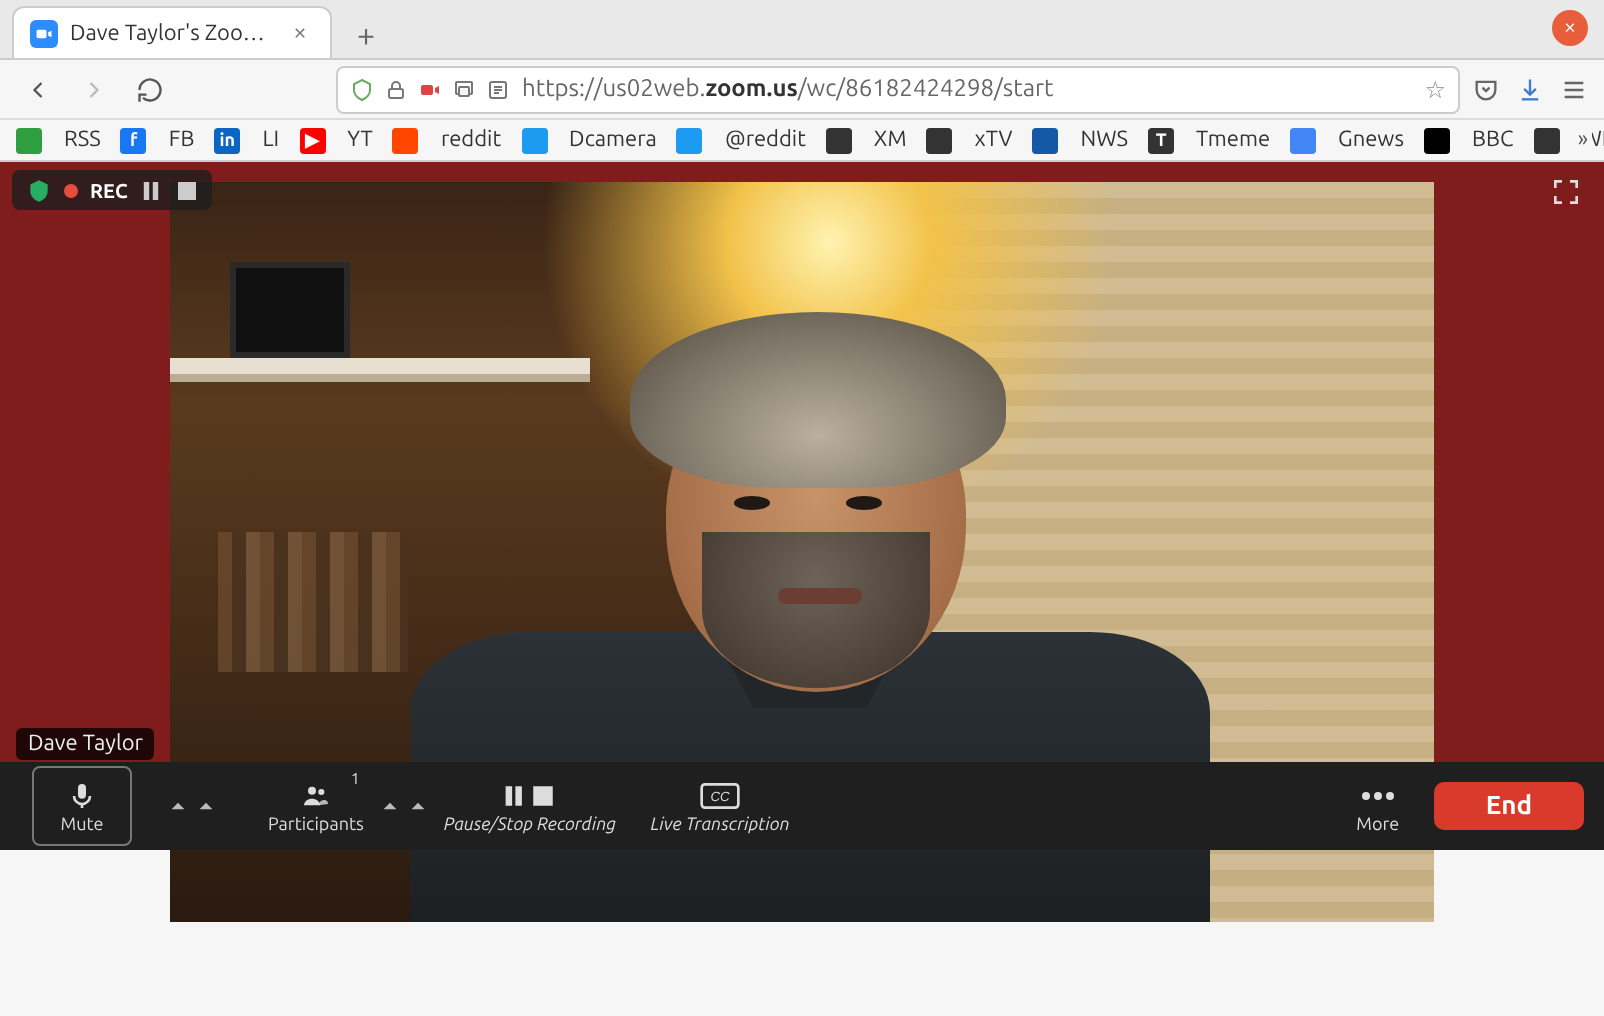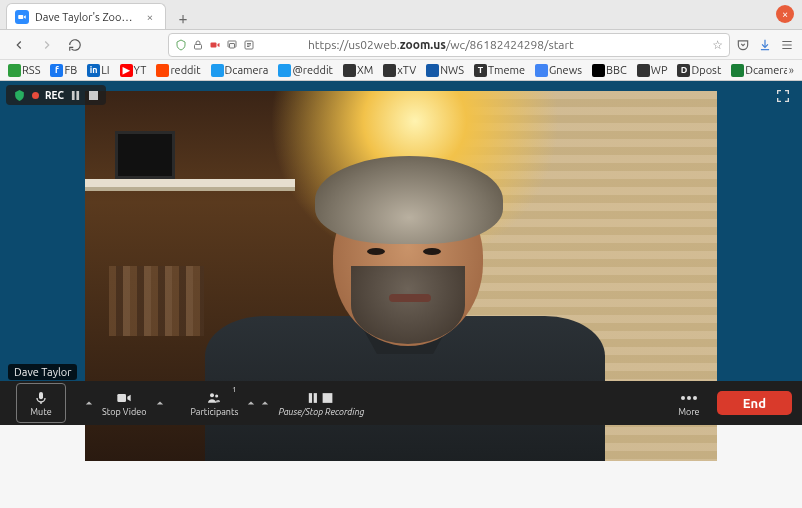--- a/index.html
+++ b/index.html
@@ -13,32 +13,32 @@
   .tab .title { white-space: nowrap; overflow: hidden; text-overflow: ellipsis; flex: 1; }
   .tab .close { width:14px; color:#777; font-size:12px; text-align:center; }
   .newtab { width: 22px; height: 22px; margin-left: 6px; color:#666; display:flex; align-items:center; justify-content:center; font-size:16px; border-radius:4px; }
   .win-close { position:absolute; right:8px; top:5px; width:18px; height:18px; border-radius:50%; background:#e85d3a; color:#fff; display:flex; align-items:center; justify-content:center; font-size:11px; }
 
   .navbar { height: 30px; background: #f6f6f6; display:flex; align-items:center; padding: 0 8px; gap: 6px; border-bottom: 1px solid #ddd; }
   .navbtn { width: 22px; height:22px; display:flex; align-items:center; justify-content:center; color:#555; border-radius:4px; }
   .navbtn.disabled { color:#bbb; }
   .urlbox { flex:1; height:24px; background:#fff; border:1px solid #ccc; border-radius:4px; display:flex; align-items:center; padding:0 6px; gap:6px; color:#555; font-size:12px; }
   .urlbox .badge { display:flex; gap:5px; align-items:center; }
-  .urlbox .url { flex:1; color:#666; white-space:nowrap; overflow:hidden;margin-left:47px; }
+  .urlbox .url { flex:1; color:#666; white-space:nowrap; overflow:hidden; }
   .urlbox .url b { color:#333; font-weight:600; }
   .urlbox .star { color:#888; }
   .rightbtns { display:flex; gap:8px; color:#555; }
 
   .bookbar { height: 21px; background:#f6f6f6; display:flex; align-items:center; padding:0 8px; gap:10px; border-bottom:1px solid #ccc; font-size:11px; color:#333; overflow:hidden; position:relative; }
-  .bm { display:flex; align-items:center; gap:1px; white-space:nowrap; }
+  .bm { display:flex; align-items:center; gap:11px; white-space:nowrap; }
   .bm-icon { width:13px; height:13px; border-radius:2px; display:flex; align-items:center; justify-content:center; font-size:9px; color:#fff; font-weight:bold; }
   .bookbar .more { position:absolute; right:6px; color:#555; background:#f6f6f6; padding:0 2px; }
 
   
-  .viewport { position:relative; width:802px; height:344px; background:#0c4a6e; }
+  .viewport { position:relative; width:802px; height:344px; background:#7f1d1d; }
 
   
   .rec-pill { position:absolute; top:4px; left:6px; display:flex; align-items:center; gap:6px; padding:3px 6px; border-radius:4px; background:rgba(30,30,30,.8); color:#fff; font-size:10px; z-index:3; }
   .rec-shield { width:14px; height:14px; display:flex; align-items:center; justify-content:center; }
   .rec-dot { width:7px; height:7px; border-radius:50%; background:#e74c3c; }
   .rec-ctrl { width:12px; height:12px; display:flex; align-items:center; justify-content:center; color:#ccc; }
 
   .fullscreen { position:absolute; top:6px; right:10px; color:#ddd; z-index:3; width:18px; height:18px; display:flex; align-items:center; justify-content:center; }
 
   
@@ -293,29 +293,20 @@
           </svg>
         </span>
       <span class="lbl">Mute</span>
     </div>
     <div class="zchev">
         <svg width="8" height="8" viewBox="0 0 10 10" fill="currentColor">
           <path d="M1 7l4-4 4 4z"></path>
         </svg>
       </div>
 
-    <div class="zitem">
-      <span class="ico">
-          <svg width="18" height="16" viewBox="0 0 24 24" fill="#ddd">
-            <rect x="2" y="6" width="13" height="12" rx="2"></rect>
-            <path d="M17 10l5-3v10l-5-3z"></path>
-          </svg>
-        </span>
-      <span class="lbl">Stop Video</span>
-    </div>
     <div class="zchev">
         <svg width="8" height="8" viewBox="0 0 10 10" fill="currentColor">
           <path d="M1 7l4-4 4 4z"></path>
         </svg>
       </div>
 
     <div style="width:18px"></div>
 
 
     <div class="zitem">
@@ -347,20 +338,29 @@
       <span class="ico">
           <svg width="26" height="14" viewBox="0 0 32 14" fill="#ddd">
             <rect x="1" y="1" width="4" height="12"></rect>
             <rect x="7" y="1" width="4" height="12"></rect>
             <rect x="18" y="1" width="12" height="12"></rect>
           </svg>
         </span>
       <span class="lbl">Pause/Stop Recording</span>
     </div>
 
+    <div class="zitem wide">
+      <span class="ico">
+          <svg width="20" height="14" viewBox="0 0 24 16" fill="none" stroke="#ddd" stroke-width="1.6">
+            <rect x="1" y="1" width="22" height="14" rx="2"></rect>
+            <text x="12" y="11" text-anchor="middle" font-size="8" fill="#ddd" stroke="none" font-family="Arial">CC</text>
+          </svg>
+        </span>
+      <span class="lbl">Live Transcription</span>
+    </div>
 
 
     <div class="spacer"></div>
 
     <div class="zitem" style="min-width:36px">
       <span class="ico">
           <svg width="18" height="6" viewBox="0 0 18 6" fill="#ddd">
             <circle cx="3" cy="3" r="2"></circle>
             <circle cx="9" cy="3" r="2"></circle>
             <circle cx="15" cy="3" r="2"></circle>

